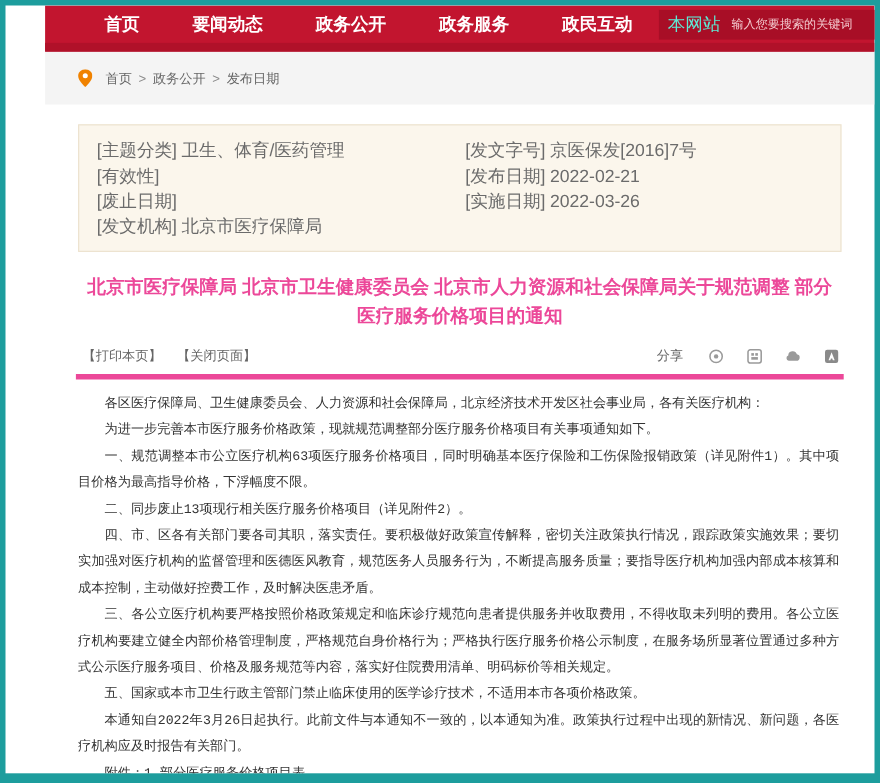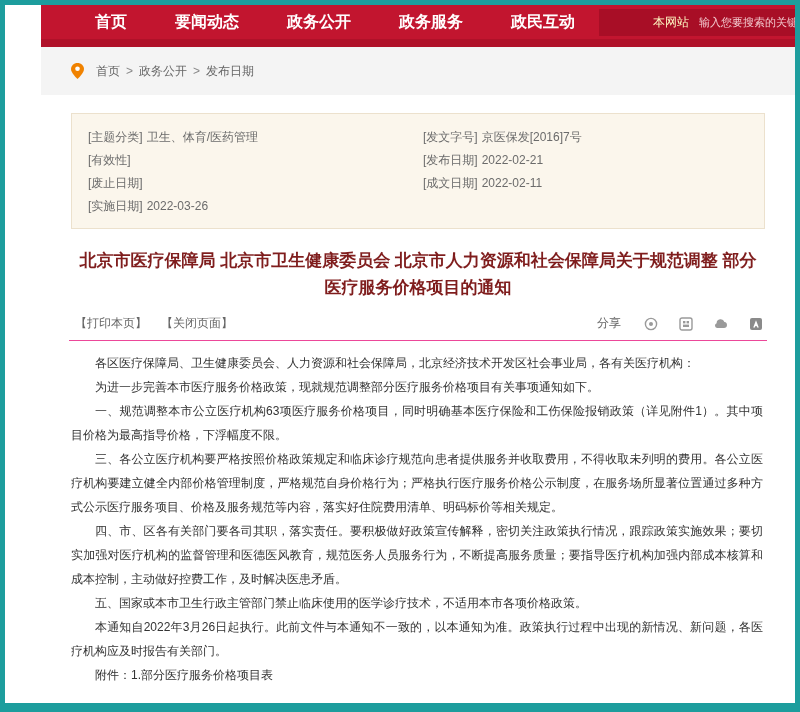--- a/index.html
+++ b/index.html
@@ -45,26 +45,25 @@
   .nav-search {
     margin-left: auto;
     display: flex;
     align-items: center;
     background: #a80e26;
     height: 27px;
     padding: 0 8px;
     min-width: 208px;
   }
   .nav-scope {
-    color: #fef9c3;
-    font-size: 12px;
+    color: #5eead4;
+    font-size: 16px;
     margin-right: 10px;
     white-space: nowrap;
     cursor: pointer;
-    margin-left: 46px;
   }
   .nav-search input {
     background: transparent;
     border: none;
     outline: none;
     color: #f3c9ce;
     font-size: 11px;
     width: 128px;
     font-family: inherit;
   }
@@ -92,56 +91,57 @@
   .meta-box {
     margin: 4px 2px 0 2px;
     background: #fbf6ec;
     border: 1px solid #ece1cd;
     padding: 12px 16px 10px 16px;
     display: grid;
     grid-template-columns: 1fr 1fr;
     column-gap: 10px;
     row-gap: 0;
   }
-  .meta-cell { font-size: 12px; color: #6b6b6b; line-height: 23px; white-space: nowrap; }
+  .meta-cell { font-size: 16px; color: #6b6b6b; line-height: 23px; white-space: nowrap; }
   .m-label { margin-right: 4px; }
 
   .doc-title {
     margin: 18px 10px 10px 10px;
     text-align: center;
     font-size: 17px;
     font-weight: bold;
-    color: #7f1d1d;
+    color: #ec4899;
     line-height: 27px;
   }
 
   .toolbar {
     display: flex;
     align-items: center;
     padding: 4px 4px 8px 6px;
-    border-bottom: 1px solid #ec4899;
+    border-bottom: 5px solid #ec4899;
     font-size: 12px;
     color: #666;
   }
   .tool-btn { color: #666; cursor: pointer; margin-right: 14px; text-decoration: none; }
   .share-group { margin-left: auto; display: flex; align-items: center; gap: 20px; }
   .share-label { color: #666; margin-right: 2px; }
   .share-ic {
     width: 15px; height: 15px;
     display: inline-flex; align-items: center; justify-content: center;
     cursor: pointer;
   }
 
   .body-text { padding: 10px 4px 0 2px; }
   .para {
     font-size: 12px;
     color: #333;
     line-height: 24px;
     text-indent: 2em;
     text-align: justify;
+    font-family: Liberation Mono, monospace;
   }
 </style>
 </head>
 <body>
 
 <div class="page">
 
   <div class="nav">
     <div class="nav-row">
       <a class="nav-item">首页</a>
@@ -190,24 +190,24 @@
       <div class="meta-cell">
         <span class="m-label">[有效性]</span><span class="m-value"></span>
       </div>
       <div class="meta-cell">
         <span class="m-label">[发布日期]</span><span class="m-value">2022-02-21</span>
       </div>
       <div class="meta-cell">
         <span class="m-label">[废止日期]</span><span class="m-value"></span>
       </div>
       <div class="meta-cell">
-        <span class="m-label">[成文日期]</span><span class="m-value">2022-02-11</span>
-      </div>
-      <div class="meta-cell">
         <span class="m-label">[实施日期]</span><span class="m-value">2022-03-26</span>
+      </div>
+      <div class="meta-cell">
+        <span class="m-label">[发文机构]</span><span class="m-value">北京市医疗保障局</span>
       </div>
     </div>
 
     <h1 class="doc-title">北京市医疗保障局 北京市卫生健康委员会 北京市人力资源和社会保障局关于规范调整 部分医疗服务价格项目的通知</h1>
 
     <div class="toolbar">
       <a class="tool-btn">【打印本页】</a>
       <a class="tool-btn">【关闭页面】</a>
       <div class="share-group">
         <span class="share-label">分享</span>
@@ -236,22 +236,23 @@
               <path d="M7 3.2 4.2 10.5h1.7l.5-1.5h1.2l.5 1.5h1.7L7 3.2z" fill="#ffffff"></path>
             </svg>
         </span>
       </div>
     </div>
 
     <div class="body-text">
       <p class="para">各区医疗保障局、卫生健康委员会、人力资源和社会保障局，北京经济技术开发区社会事业局，各有关医疗机构：</p>
       <p class="para">为进一步完善本市医疗服务价格政策，现就规范调整部分医疗服务价格项目有关事项通知如下。</p>
       <p class="para">一、规范调整本市公立医疗机构63项医疗服务价格项目，同时明确基本医疗保险和工伤保险报销政策（详见附件1）。其中项目价格为最高指导价格，下浮幅度不限。</p>
+      <p class="para">二、同步废止13项现行相关医疗服务价格项目（详见附件2）。</p>
+      <p class="para">四、市、区各有关部门要各司其职，落实责任。要积极做好政策宣传解释，密切关注政策执行情况，跟踪政策实施效果；要切实加强对医疗机构的监督管理和医德医风教育，规范医务人员服务行为，不断提高服务质量；要指导医疗机构加强内部成本核算和成本控制，主动做好控费工作，及时解决医患矛盾。</p>
       <p class="para">三、各公立医疗机构要严格按照价格政策规定和临床诊疗规范向患者提供服务并收取费用，不得收取未列明的费用。各公立医疗机构要建立健全内部价格管理制度，严格规范自身价格行为；严格执行医疗服务价格公示制度，在服务场所显著位置通过多种方式公示医疗服务项目、价格及服务规范等内容，落实好住院费用清单、明码标价等相关规定。</p>
-      <p class="para">四、市、区各有关部门要各司其职，落实责任。要积极做好政策宣传解释，密切关注政策执行情况，跟踪政策实施效果；要切实加强对医疗机构的监督管理和医德医风教育，规范医务人员服务行为，不断提高服务质量；要指导医疗机构加强内部成本核算和成本控制，主动做好控费工作，及时解决医患矛盾。</p>
       <p class="para">五、国家或本市卫生行政主管部门禁止临床使用的医学诊疗技术，不适用本市各项价格政策。</p>
       <p class="para">本通知自2022年3月26日起执行。此前文件与本通知不一致的，以本通知为准。政策执行过程中出现的新情况、新问题，各医疗机构应及时报告有关部门。</p>
       <p class="para">附件：1.部分医疗服务价格项目表</p>
 
     </div>
 
   </div>
 </div>
 
 </body></html>

